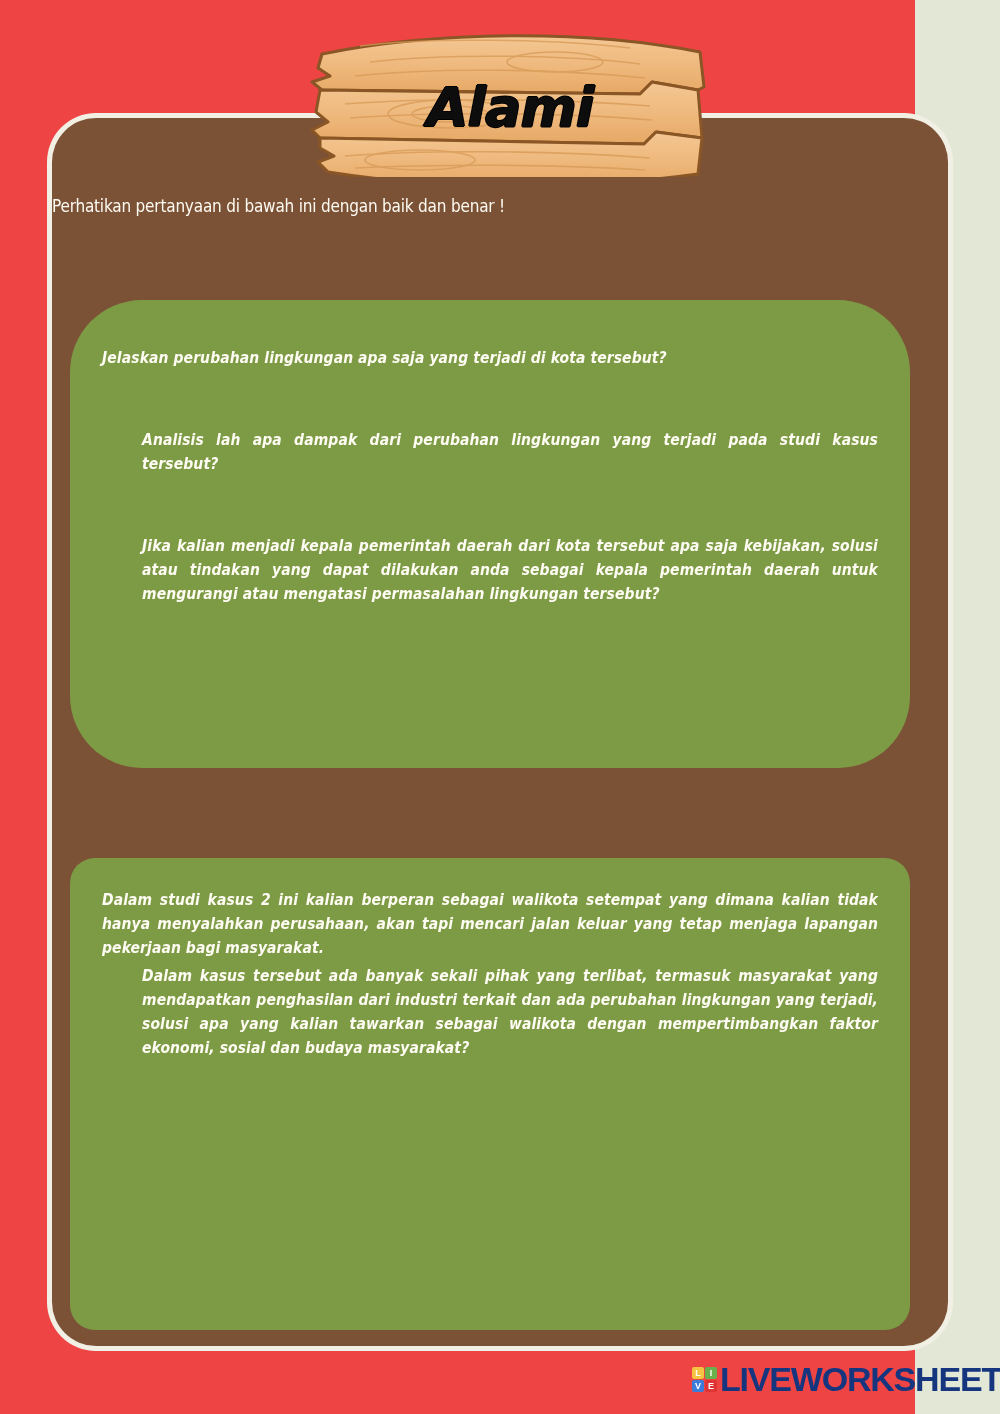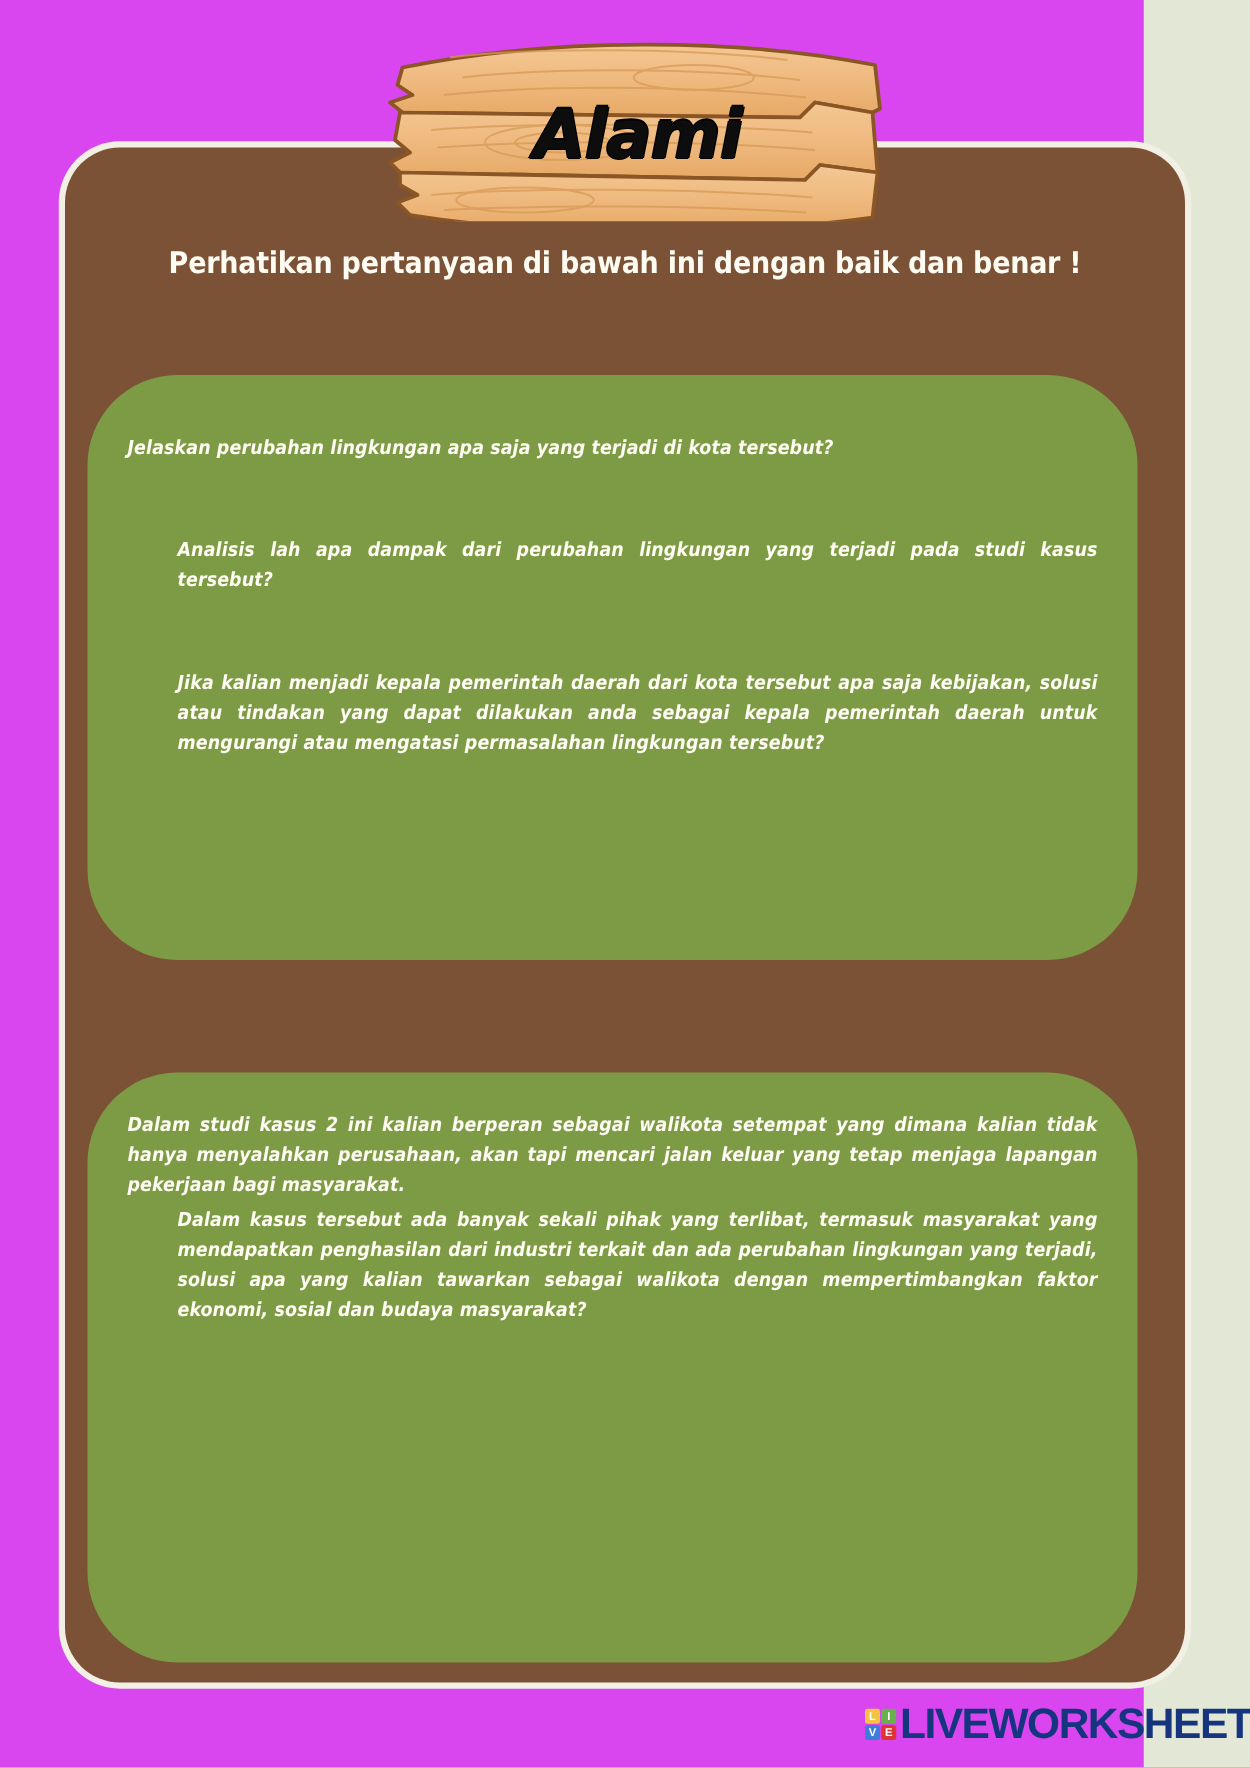--- a/index.html
+++ b/index.html
@@ -9,21 +9,21 @@
     height: 1414px;
     background: #e2e8d5;
     font-family: "Liberation Sans", sans-serif;
     overflow: hidden;
   }
 
   #worksheet {
     position: relative;
     width: 915px;
     height: 1414px;
-    background: #d946ef;
+    background: #ef4444;
   }
 
   
   .brown-panel {
     position: absolute;
     left: 52px;
     top: 118px;
     width: 896px;
     height: 1228px;
     background: #7c5237;
@@ -58,25 +58,24 @@
     text-shadow: 0 1px 0 #000, 1px 0 0 #000, -1px 0 0 #000, 0 -1px 0 #000;
     pointer-events: none;
   }
 
   
   .instruction {
     position: absolute;
     left: 52px;
     top: 196px;
     width: 896px;
-    text-align: center;
     color: #fdfbf2;
     font-family: "DejaVu Sans Condensed", "Liberation Sans Narrow", "Liberation Sans", sans-serif;
-    font-size: 24px;
-    font-weight: 700;
+    font-size: 17px;
+    font-weight: 400;
     letter-spacing: -0.2px;
     z-index: 4;
   }
 
   
   .case-pill {
     position: absolute;
     left: 360px;
     width: 296px;
     height: 60px;
@@ -208,21 +207,21 @@
 
   <div class="green-panel" id="green-1" style="background: rgb(125, 155, 69);">
     <div class="q-list">
       <div class="question">Jelaskan perubahan lingkungan apa saja yang terjadi di kota tersebut?</div>
       <div class="question">Analisis lah apa dampak dari perubahan lingkungan yang terjadi pada studi kasus tersebut?</div>
       <div class="question">Jika kalian menjadi kepala pemerintah daerah dari kota tersebut apa saja kebijakan, solusi atau tindakan yang dapat dilakukan anda sebagai kepala pemerintah daerah untuk mengurangi atau mengatasi permasalahan lingkungan tersebut?</div>
     </div>
   </div>
 
 
-  <div class="green-panel" id="green-2" style="background: rgb(125, 155, 69);">
+  <div class="green-panel" id="green-2" style="background: rgb(125, 155, 69); border-radius: 25px;">
     <div class="q-list" style="top:30px;">
       <div class="question tight">Dalam studi kasus 2 ini kalian berperan sebagai walikota setempat yang dimana kalian tidak hanya menyalahkan perusahaan, akan tapi mencari jalan keluar yang tetap menjaga lapangan pekerjaan bagi masyarakat.</div>
       <div class="question tight">Dalam kasus tersebut ada banyak sekali pihak yang terlibat, termasuk masyarakat yang mendapatkan penghasilan dari industri terkait dan ada perubahan lingkungan yang terjadi, solusi apa yang kalian tawarkan sebagai walikota dengan mempertimbangkan faktor ekonomi, sosial dan budaya masyarakat?</div>
     </div>
   </div>
 
   <div class="lw-logo">
     <div class="lw-tiles">
       <div class="lw-tile" style="background: rgb(245, 194, 66);">L</div>
       <div class="lw-tile" style="background: rgb(106, 176, 76);">I</div>

